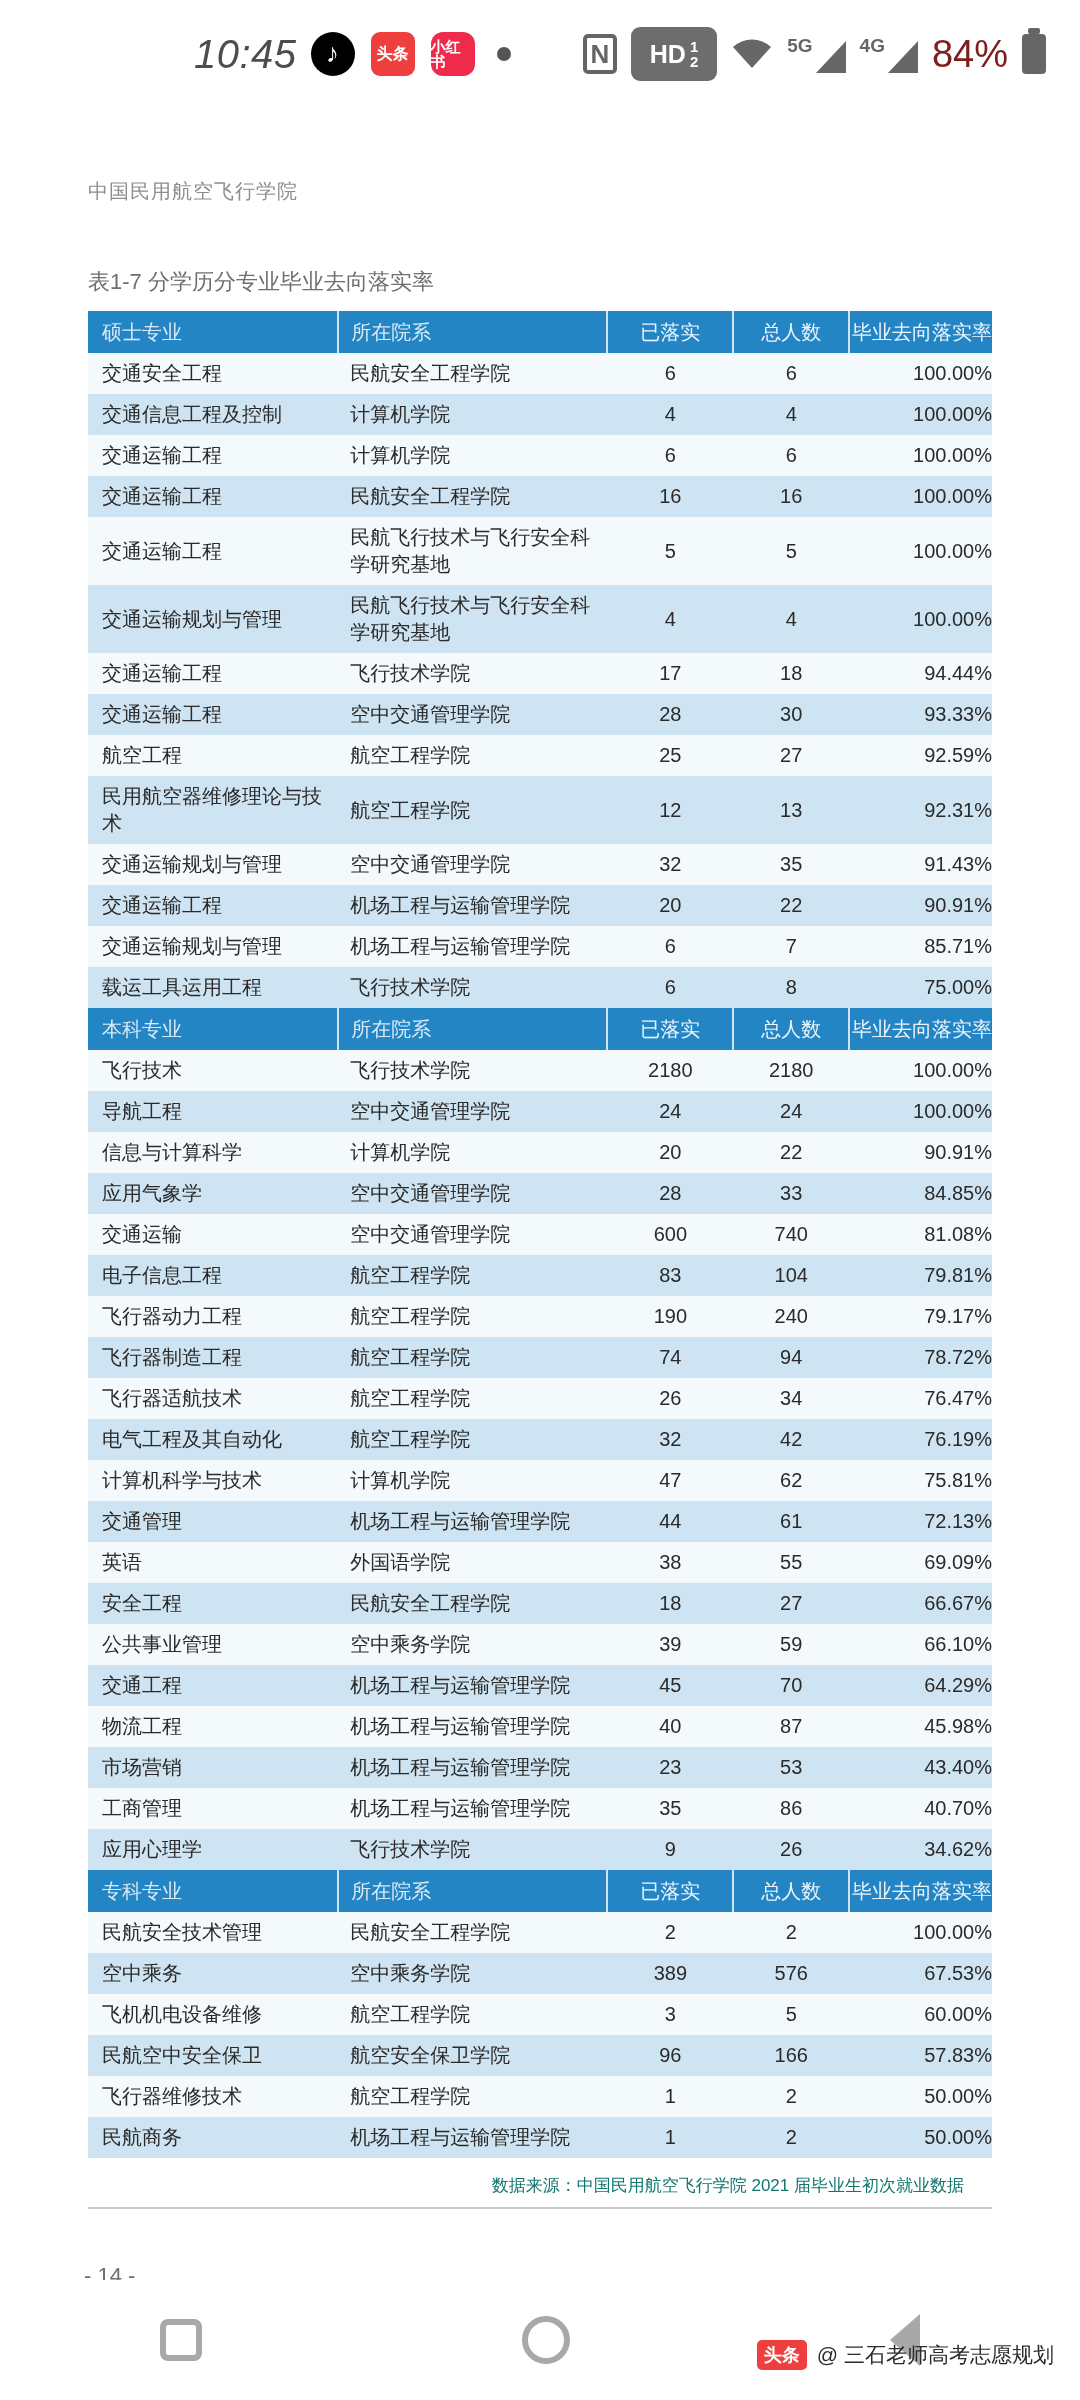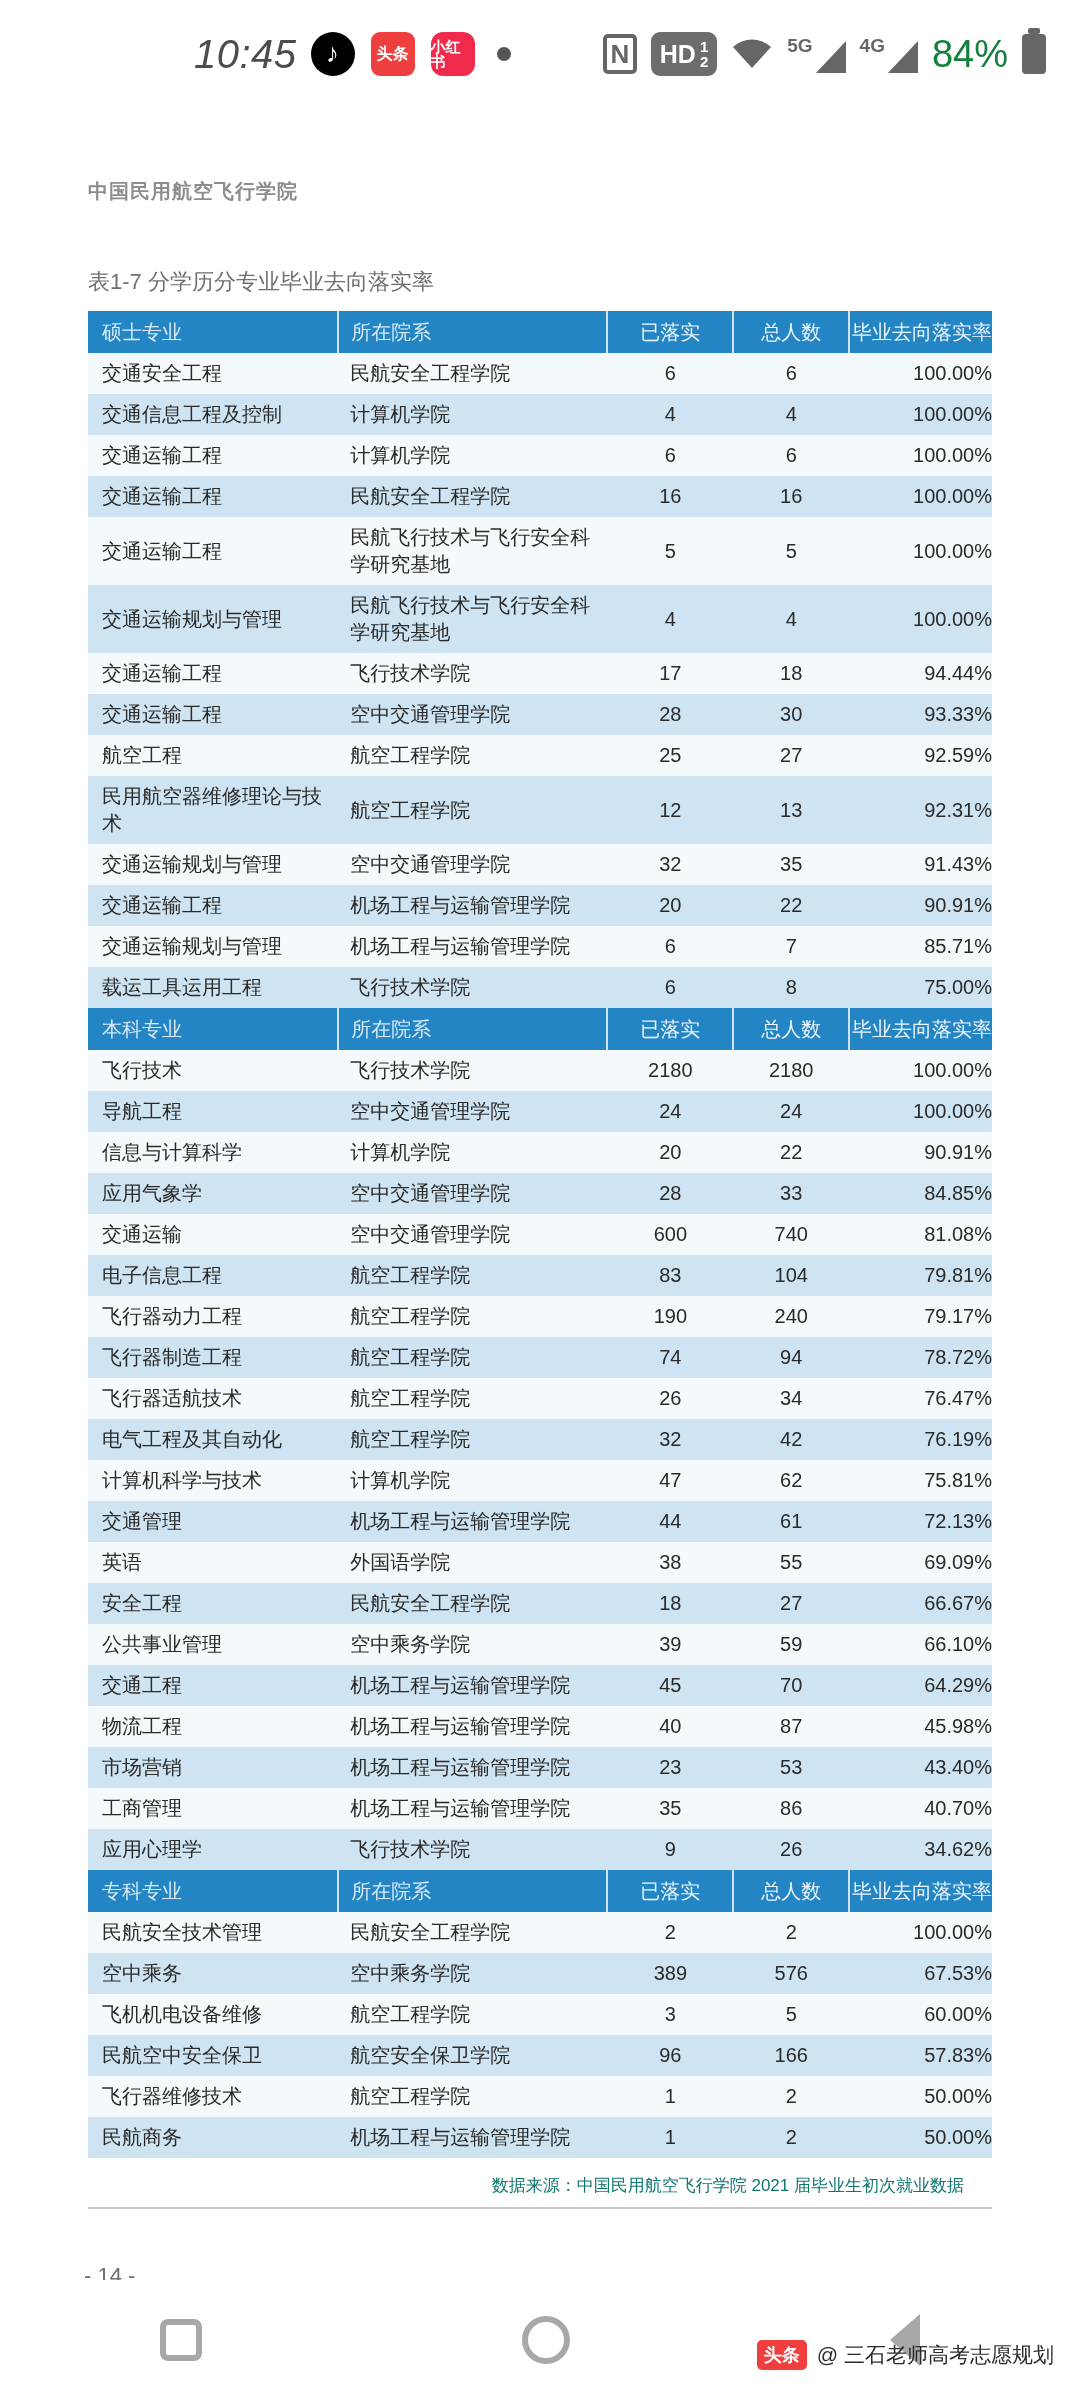--- a/index.html
+++ b/index.html
@@ -28,37 +28,37 @@
      content:"♪"; font-size:26px; color:#fff; position:absolute; left:50%; top:50%;
      transform:translate(-50%,-52%);
   }
   .ic-toutiao{ background:#ef3e3e; border-radius:9px; font-size:16px; }
   .ic-xhs{ background:#f02a4b; border-radius:12px; font-size:15px; }
   .sb-dot{ width:14px; height:14px; border-radius:50%; background:#555; margin:0 6px;}
   .sb-right{ margin-left:auto; display:flex; align-items:center; gap:14px; }
   .nfc{ width:34px; height:40px; border:4px solid #666; border-radius:5px; position:relative; }
   .nfc::after{ content:"N"; position:absolute; left:50%; top:50%; transform:translate(-50%,-50%);
                font-size:26px; font-weight:bold; color:#666; }
-  .hdbox{ background:#6d6d6d; color:#fff; border-radius:9px; padding:3px 9px; display:flex; align-items:center; gap:4px;
-          font-size:25px; font-weight:bold; height:44px;}
+  .hdbox{ background:#6d6d6d; color:#fff; border-radius:9px; padding:3px 19px; display:flex; align-items:center; gap:4px;
+          font-size:25px; font-weight:bold; height:54px;}
   .hdfrac{ display:flex; flex-direction:column; font-size:15px; line-height:1.0; font-weight:bold; }
   .wifi{ width:42px; height:32px; position:relative; }
   .wifi svg{ display:block; }
   .sig{ display:flex; align-items:flex-end; gap:3px; }
   .sig-lab{ font-size:19px; color:#666; font-weight:bold; margin-bottom:16px;}
   .tri{ width:0;height:0; border-left:30px solid transparent; border-bottom:32px solid #666; }
-  .batt-pct{ font-size:38px; color:#15803d; }
+  .batt-pct{ font-size:38px; color:#7f1d1d; }
   .batt{ width:24px; height:40px; border:4px solid #666; border-radius:4px; position:relative; background:#666;}
   .batt::before{ content:""; position:absolute; top:-10px; left:50%; transform:translateX(-50%);
                  width:12px; height:6px; background:#666; border-radius:2px;}
 
   
   .doc{ position:absolute; top:108px; left:0; width:1080px; }
   .page{ background:#fff; padding:0 0 0 0; }
-  .doc-header{ font-size:20px; color:#8d8d8d; padding:70px 0 0 88px; letter-spacing:1px;font-weight:bold;}
+  .doc-header{ font-size:20px; color:#8d8d8d; padding:70px 0 0 88px; letter-spacing:1px;}
   .tbl-caption{ font-size:22px; color:#6f6f6f; padding:62px 0 14px 88px; }
 
   table.report{ border-collapse:collapse; width:904px; margin-left:88px; table-layout:fixed; }
   table.report td{ font-size:20px; color:#2a2a2a; padding:7px 0; height:38px; vertical-align:middle;}
   .c-major{ width:238px; padding-left:14px !important; }
   .c-dept { width:256px; padding-left:12px !important; }
   .c-num  { width:120px; text-align:center;margin-top:24px; }
   .c-tot  { width:110px; text-align:center; }
   .c-rate { width:136px; text-align:right; }
 

